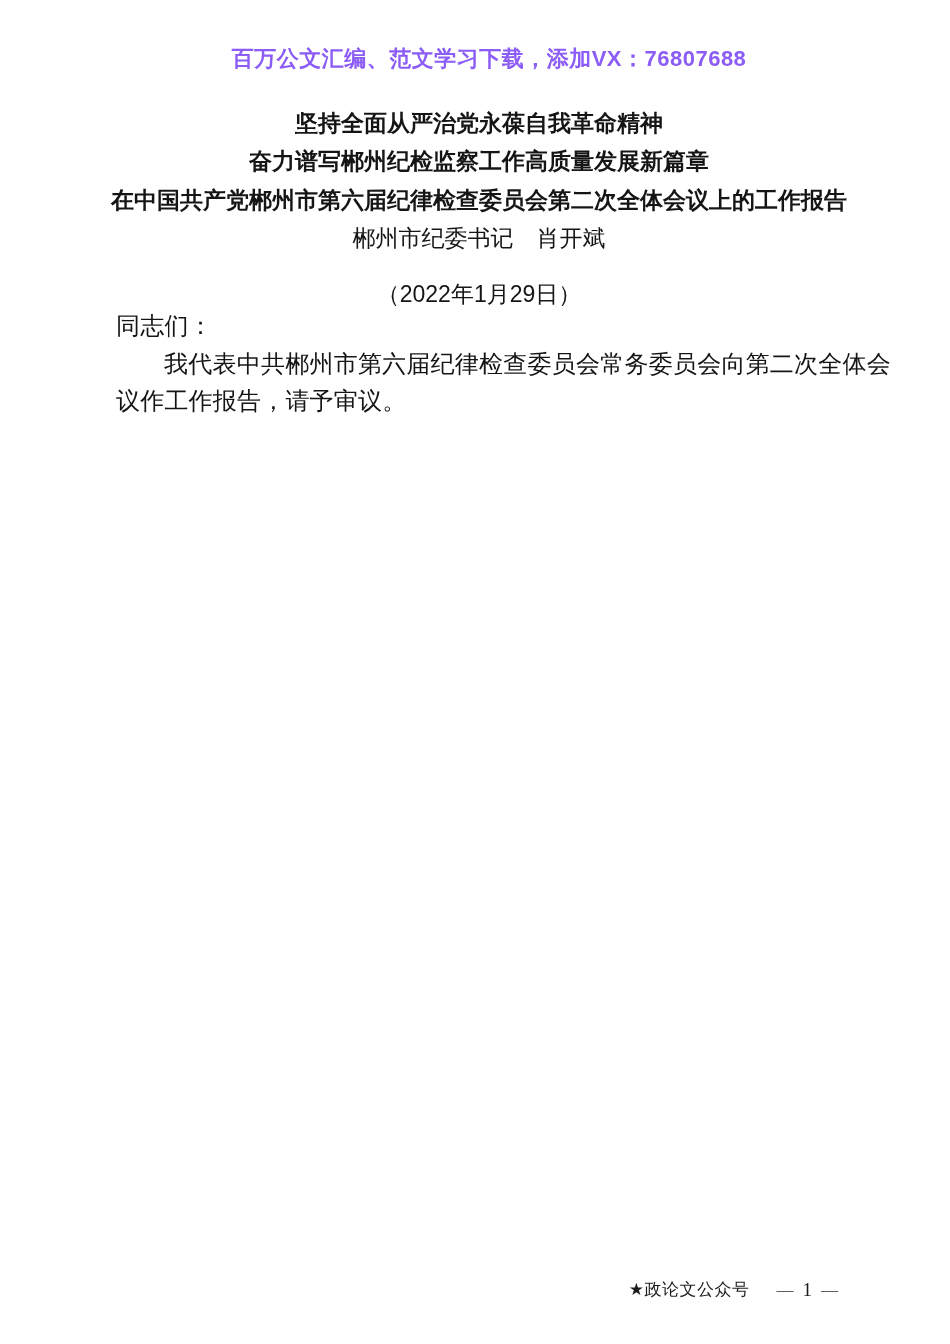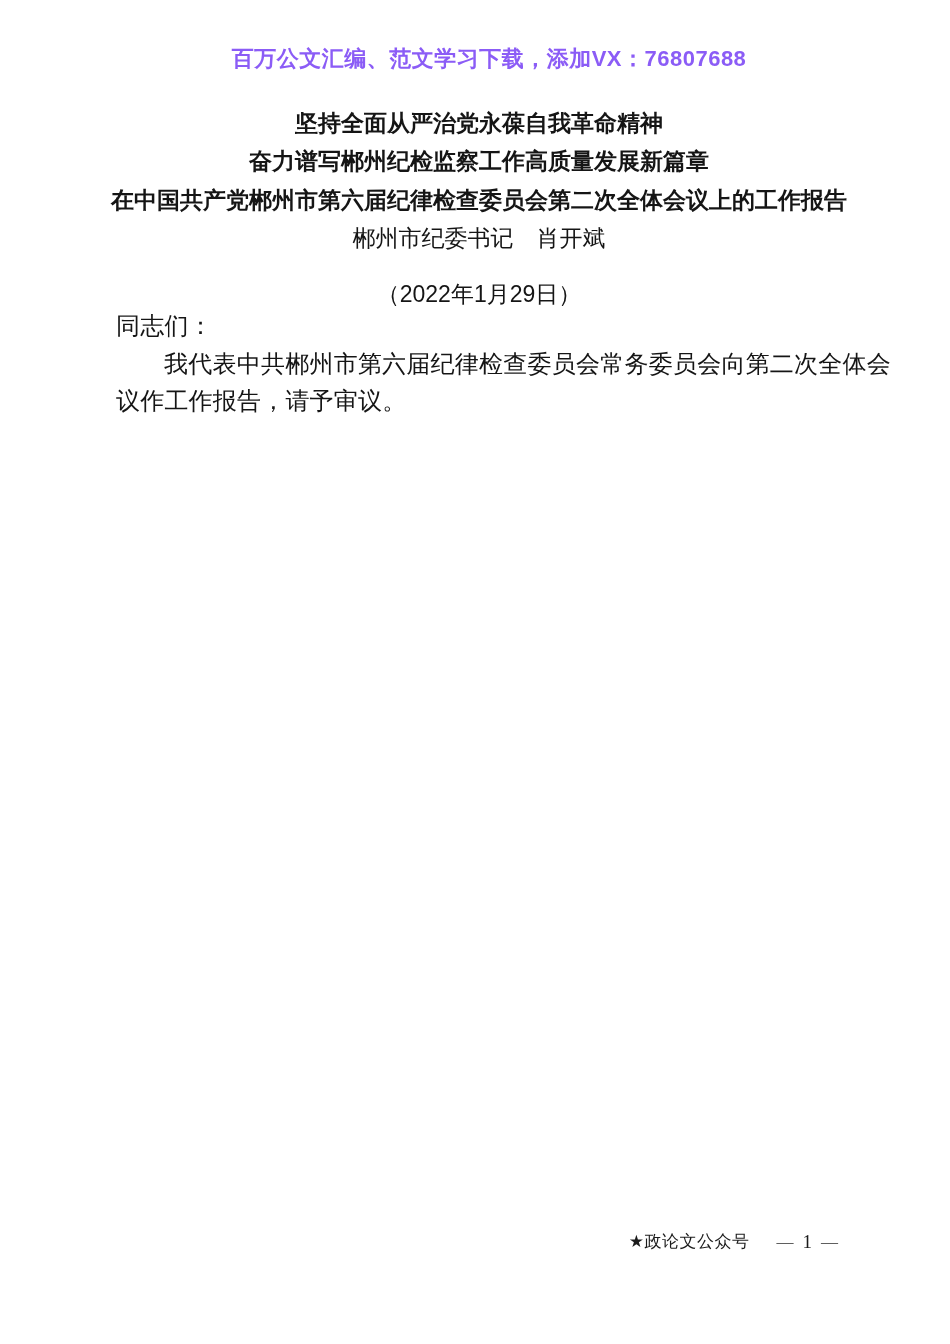--- a/index.html
+++ b/index.html
@@ -61,21 +61,21 @@
   }
   .body-text p {
     margin: 0;
     text-indent: 2em;
   }
   .body-text p.salutation {
     text-indent: 0;
   }
   .page-footer {
     position: absolute;
-    top: 1230px;
+    top: 1278px;
     right: 103px;
     display: flex;
     align-items: center;
     font-size: 17px;
     color: #1b1b1b;
   }
   .footer-brand {
     letter-spacing: 0.5px;
     margin-right: 18px;
   }

